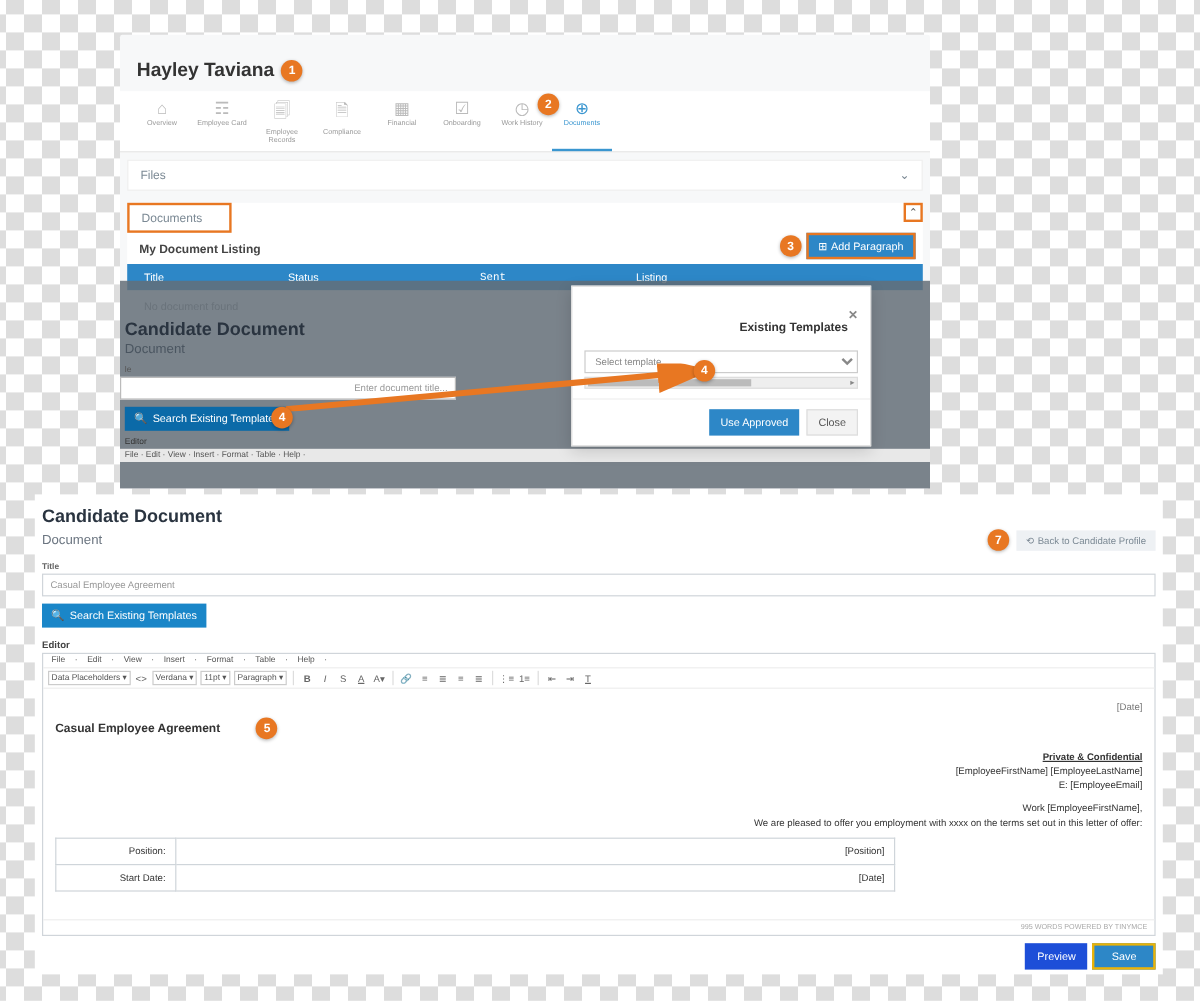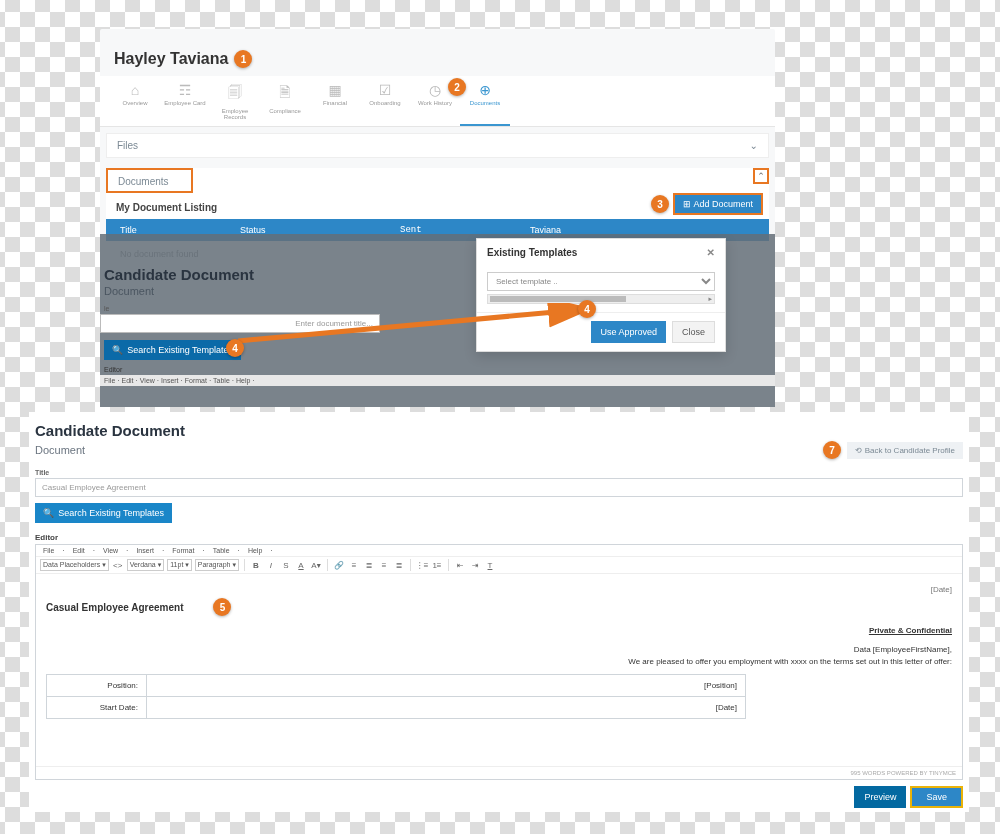--- a/index.html
+++ b/index.html
@@ -67,21 +67,21 @@
 .doc-content .d-date { color: #777; }
 .doc-content h4 { font-size: 10px; font-weight: bold; margin: 4px 0 10px; }
 .doc-content .conf { font-weight: bold; text-decoration: underline; font-size: 8px; margin-bottom: 0; }
 .doc-content p { margin: 3px 0; }
 .doc-table { border: 1px solid #cfd5da; border-collapse: collapse; margin-top: 8px; width: 700px; }
 .doc-table td { border: 1px solid #cfd5da; padding: 6px 8px; font-size: 8px; }
 .doc-table td:first-child { width: 100px; }
 
 .powered { text-align: right; font-size: 6px; color: #aaa; padding: 3px 6px; border-top: 1px solid #eee; }
 .footer-btns { display: flex; justify-content: flex-end; gap: 4px; padding: 6px 6px 4px; }
-.btn-preview { background: #0369a1; color: #fff; border: none; font-size: 9px; padding: 5px 10px; cursor: pointer; }
+.btn-preview { background: #1d4ed8; color: #fff; border: none; font-size: 9px; padding: 5px 10px; cursor: pointer; }
 .btn-save { background: #2d87c7; color: #fff; border: 2px solid #eab308; font-size: 9px; padding: 4px 14px; cursor: pointer; }
 
 .callout { width: 18px; height: 18px; border-radius: 50%; background: #e87722; color: #fff; font-size: 10px; font-weight: bold; display: flex; align-items: center; justify-content: center; position: absolute; z-index: 100; box-shadow: 0 1px 3px rgba(0,0,0,0.3); }
 .callout.inline { position: static; display: inline-flex; margin-left: 6px; vertical-align: middle; }
 .arrow-svg { position: absolute; z-index: 90; pointer-events: none; }
 </style>
 </head>
 <body>
 
 <div class="panel1">
@@ -110,29 +110,29 @@
     <div class="docs-tab-row">
       <span class="docs-tab">Documents</span>
       <span class="chev-up">⌃</span>
     </div>
     <div style="display:flex; justify-content:space-between; align-items:center;">
       <div class="listing-title">My Document Listing</div>
       <div class="add-doc-row">
         <span class="callout" style="position:static; margin-right:4px;">3</span>
         <button class="add-doc-btn">
           <span>⊞</span>
-          <span>Add Document</span>
+          <span>Add Paragraph</span>
         </button>
       </div>
     </div>
     <div class="table-head">
       <div class="th" style="width:120px;">Title</div>
       <div class="th" style="width:160px;">Status</div>
       <div class="th" style="width:130px;font-family:Liberation Mono, monospace;">Sent</div>
-      <div class="th">Taviana</div>
+      <div class="th">Listing</div>
     </div>
     <div class="no-doc">No document found</div>
   </div>
 </div>
 
 <div class="gray-overlay">
   <div class="cand-title">Candidate Document</div>
   <div class="cand-sub">Document</div>
   <div class="tiny-label-row">le</div>
   <div class="title-input-mock">Enter document title...</div>
@@ -150,21 +150,21 @@
       <marker id="ah" markerWidth="10" markerHeight="10" refX="8" refY="3" orient="auto">
         <path d="M0,0 L0,6 L9,3 z" fill="#e87722"></path>
       </marker>
     </defs>
   <line x1="0" y1="38" x2="350" y2="6" stroke="#e87722" stroke-width="5" marker-end="url(#ah)"></line>
 </svg>
 <span class="callout" style="left:578px; top:300px;">4</span>
 
 <div class="modal">
   <div class="modal-head">
-    <span style="width:100%; text-align:left;">Existing Templates</span>
+    <span style="width:100%; text-align:right;margin-top:21px;">Existing Templates</span>
     <span class="modal-close">✕</span>
   </div>
   <div class="modal-body">
     <select class="sel">
       <option>Select template ..</option>
     </select>
     <div class="scroll-mock">
         <div class="scroll-thumb"></div>
         <span style="margin-left:auto; margin-right:2px; font-size:7px; color:#888;">▸</span>
       </div>
@@ -246,21 +246,23 @@
           <u>T</u>
         </span>
     </div>
     <div class="doc-content">
       <p class="d-date">[Date]</p>
       <h4 style="display:flex; align-items:center;">
         <span>Casual Employee Agreement</span>
         <span class="callout inline" style="margin-left:30px;">5</span>
       </h4>
       <p class="conf">Private &amp; Confidential</p>
-      <p style="margin-top:10px;">Data [EmployeeFirstName],</p>
+      <p>[EmployeeFirstName] [EmployeeLastName]</p>
+      <p>E: [EmployeeEmail]</p>
+      <p style="margin-top:10px;">Work [EmployeeFirstName],</p>
       <p>We are pleased to offer you employment with xxxx on the terms set out in this letter of offer:</p>
       <table class="doc-table">
         <tbody>
             <tr>
               <td>Position:</td>
               <td>[Position]</td>
             </tr>
         <tr>
               <td>Start Date:</td>
               <td>[Date]</td>

